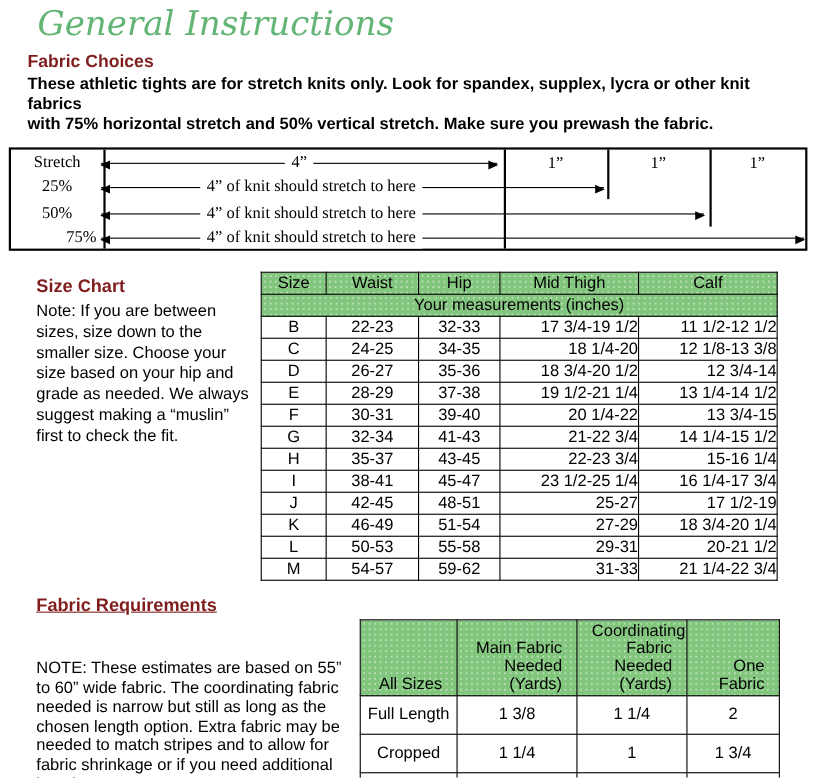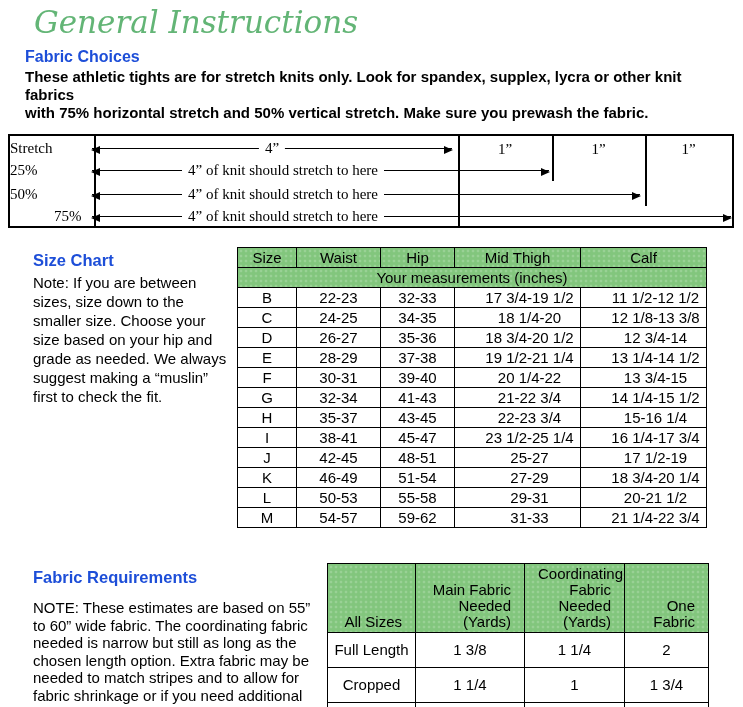--- a/index.html
+++ b/index.html
@@ -9,37 +9,37 @@
     background:#ffffff; color:#000;
     font-family:"Liberation Sans", sans-serif;
   }
 
   
   .page-title {
     position:absolute; left:34px; top:4px;
     font-family:"DejaVu Serif", serif; font-style:italic; font-weight:normal;
     font-size:31px; color:var(--title-green, #63b576); white-space:nowrap;
   }
-  .sec-heading { position:absolute; font-weight:bold; font-size:16.5px; color:#1d4ed8; white-space:nowrap; }
+  .sec-heading { position:absolute; font-weight:bold; font-size:16.5px; color:#7f1d1d; white-space:nowrap; }
   #fc-heading { left:25px; top:48px; font-size:16px; }
   #sc-heading { left:33px; top:251px; }
-  #fr-heading { left:33px; top:568px; }
+  #fr-heading { left:33px; top:541px;text-decoration:underline; }
 
   .body-text { position:absolute; font-size:15px; line-height:18px; white-space:pre-line; }
   #fc-body { left:25px; top:68px; width:705px;font-weight:bold; }
   #sc-note  { left:33px; top:273px; width:215px; line-height:19px; }
   #fr-note  { left:33px; top:599px; width:305px; line-height:17.5px; }
 
   
   #stretch-box {
     position:absolute; left:8px; top:134px; width:726px; height:94px;
     border:2px solid #000; font-family:"Liberation Serif", serif; font-size:15px;
   }
   .vline { position:absolute; width:1.5px; background:#000; top:0; }
-  .row-label { position:absolute; left:0; width:84px; text-align:left; height:18px; line-height:18px; }
+  .row-label { position:absolute; left:0; width:84px; text-align:center; height:18px; line-height:18px; }
   .unit-label { position:absolute; top:4px; text-align:center; height:18px; line-height:18px; }
   .arrow { position:absolute; height:0; border-top:1.5px solid #000; }
   .arrow::before {
     content:""; position:absolute; left:-1px; top:-3.5px; width:0; height:0;
     border-top:4px solid transparent; border-bottom:4px solid transparent; border-right:9px solid #000;
   }
   .arrow::after {
     content:""; position:absolute; right:-1px; top:-3.5px; width:0; height:0;
     border-top:4px solid transparent; border-bottom:4px solid transparent; border-left:9px solid #000;
   }
@@ -52,21 +52,21 @@
   
   table { position:absolute; border-collapse:collapse; table-layout:fixed; font-size:15px; background:#fff; }
   th, td { border:1.5px solid #000; font-weight:normal; }
   .green {
     background-color:var(--header-green, #82c67d);
     background-image:radial-gradient(rgba(255,255,255,0.45) 0.8px, rgba(0,0,0,0) 1.1px);
     background-size:5px 5px;
   }
   #size-table { left:237px; top:247px; width:469px; }
   #size-table th, #size-table td { height:20px; line-height:19px; text-align:center; }
-  #size-table td:nth-child(4), #size-table td:nth-child(5) { text-align:center; padding-left:24px; }
+  #size-table td:nth-child(4), #size-table td:nth-child(5) { text-align:right; padding-left:24px; }
   #fabric-table { left:327px; top:563px; width:381px; }
   #fabric-table thead th { vertical-align:bottom; text-align:right; line-height:16px; padding:2px 13px; height:52px; white-space:pre-line; }
   #fabric-table tbody td { height:35px; line-height:20px; text-align:center; }
 </style>
 </head>
 <body>
 
 <div id="canvas">
 
   <h1 class="page-title">General Instructions</h1>

